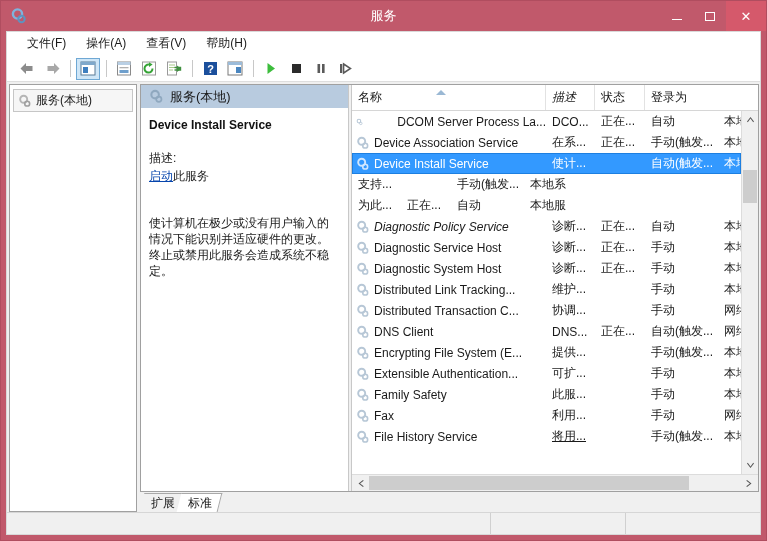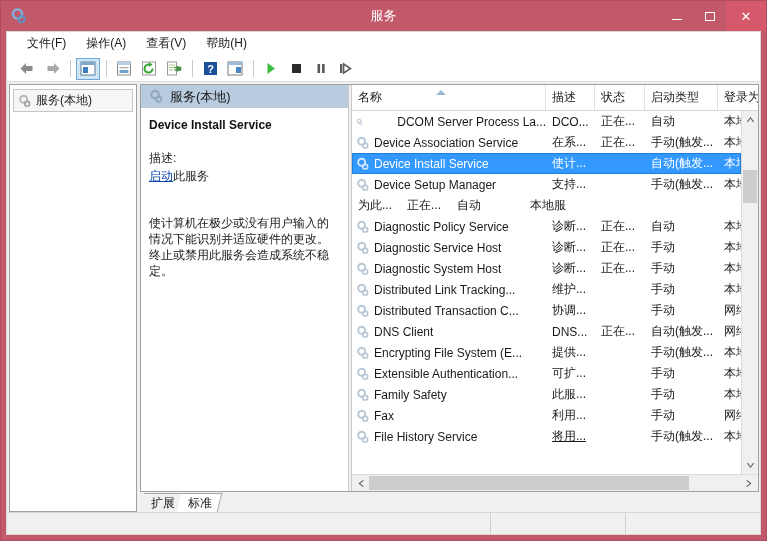--- a/index.html
+++ b/index.html
@@ -254,21 +254,21 @@
   }
   .sort-caret {
     position: absolute;
     left: 84px; top: 5px;
     width: 0; height: 0;
     border-left: 5px solid transparent;
     border-right: 5px solid transparent;
     border-bottom: 5px solid #9ab8d4;
   }
   .c-name   { width: 194px; flex: 0 0 194px; }
-  .c-desc   { width: 49px;  flex: 0 0 49px; }
+  .c-desc   { width: 49px;  flex: 0 0 49px; font-style: italic; }
   .c-state  { width: 50px;  flex: 0 0 50px; }
   .c-start  { width: 73px;  flex: 0 0 73px; }
   .c-logon  { width: 50px;  flex: 0 0 50px; border-right: none; }
 
   #list-rows-wrap {
     flex: 1 1 auto;
     display: flex;
     overflow: hidden;
   }
   #list-rows {
@@ -552,23 +552,20 @@
                 <div class="col-h c-name">
                   <span>名称</span>
                   <span class="sort-caret"></span>
                 </div>
                 <div class="col-h c-desc">
                   <span>描述</span>
                 </div>
                 <div class="col-h c-state">
                   <span>状态</span>
                 </div>
-                <div class="col-h c-start">
-                  <span>启动类型</span>
-                </div>
                 <div class="col-h c-logon">
                   <span>登录为</span>
                 </div>
               </div>
 
               <div id="list-rows-wrap">
                 <div id="list-rows">
                     <div class="row">
                       <div class="cell name" style="flex: 0 0 194px; gap: 34px;">
                         <svg width="14" height="14" viewBox="0 0 16 16">
@@ -602,40 +599,33 @@
                           <circle cx="10.5" cy="11" r="2.8" fill="none" stroke="#cfe6ff" stroke-width="1.8"></circle>
                         </svg>
                         <span>Device Install Service</span>
                       </div>
                       <div class="cell" style="flex: 0 0 49px;">使计...</div>
                       <div class="cell" style="flex: 0 0 50px;"></div>
                       <div class="cell" style="flex: 0 0 73px;">自动(触发...</div>
                       <div class="cell" style="flex: 0 0 50px;">本地系</div>
                     </div>
                     <div class="row">
-                      <div class="cell name" style="flex: 0 0 194px;">
-                        <svg width="14" height="14" viewBox="0 0 16 16">
-                          <circle cx="6.5" cy="6" r="4" fill="none" stroke="#b7c7d6" stroke-width="2.2"></circle>
-                          <circle cx="10.5" cy="11" r="2.8" fill="none" stroke="#b7c7d6" stroke-width="1.8"></circle>
-                        </svg>
-                        <span>Device Setup Manager</span>
-                      </div>
                       <div class="cell" style="flex: 0 0 49px;">支持...</div>
                       <div class="cell" style="flex: 0 0 50px;"></div>
                       <div class="cell" style="flex: 0 0 73px;">手动(触发...</div>
                       <div class="cell" style="flex: 0 0 50px;">本地系</div>
                     </div>
                     <div class="row">
                       <div class="cell" style="flex: 0 0 49px;">为此...</div>
                       <div class="cell" style="flex: 0 0 50px;">正在...</div>
                       <div class="cell" style="flex: 0 0 73px;">自动</div>
                       <div class="cell" style="flex: 0 0 50px;">本地服</div>
                     </div>
                     <div class="row">
-                      <div class="cell name" style="flex: 0 0 194px;">
+                      <div class="cell name" style="flex: 0 0 194px; font-style: italic;">
                         <svg width="14" height="14" viewBox="0 0 16 16">
                           <circle cx="6.5" cy="6" r="4" fill="none" stroke="#b7c7d6" stroke-width="2.2"></circle>
                           <circle cx="10.5" cy="11" r="2.8" fill="none" stroke="#b7c7d6" stroke-width="1.8"></circle>
                         </svg>
                         <span>Diagnostic Policy Service</span>
                       </div>
                       <div class="cell" style="flex: 0 0 49px;">诊断...</div>
                       <div class="cell" style="flex: 0 0 50px;">正在...</div>
                       <div class="cell" style="flex: 0 0 73px;">自动</div>
                       <div class="cell" style="flex: 0 0 50px;">本地服</div>

